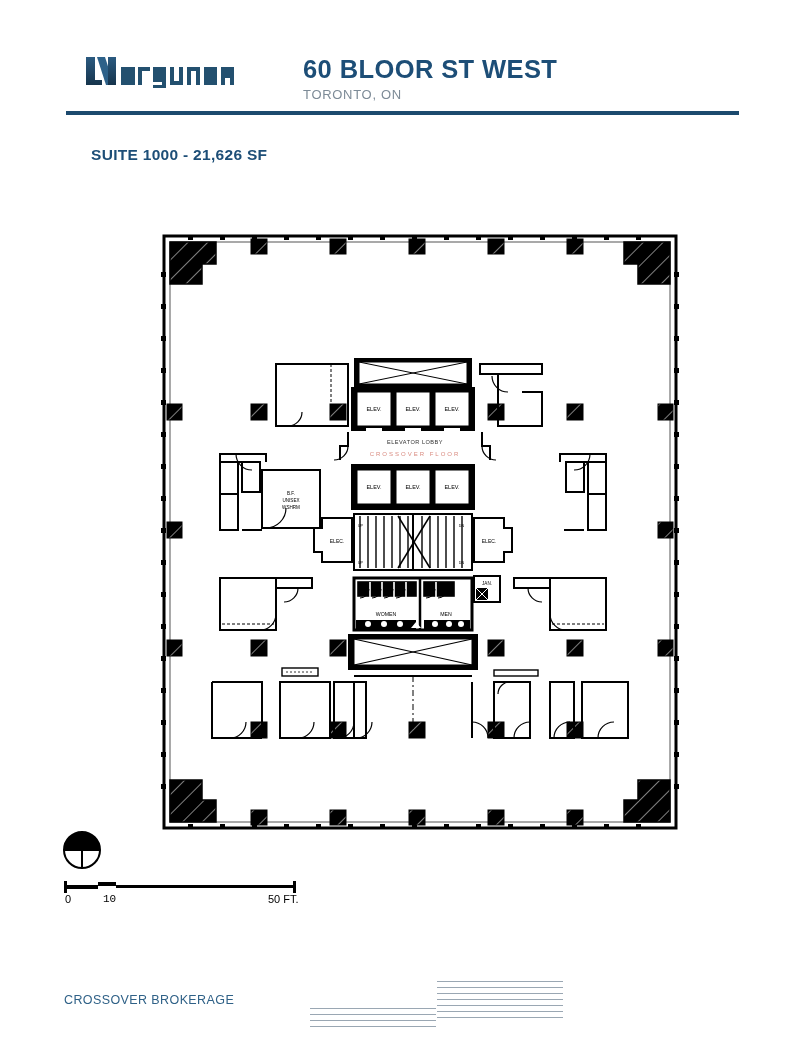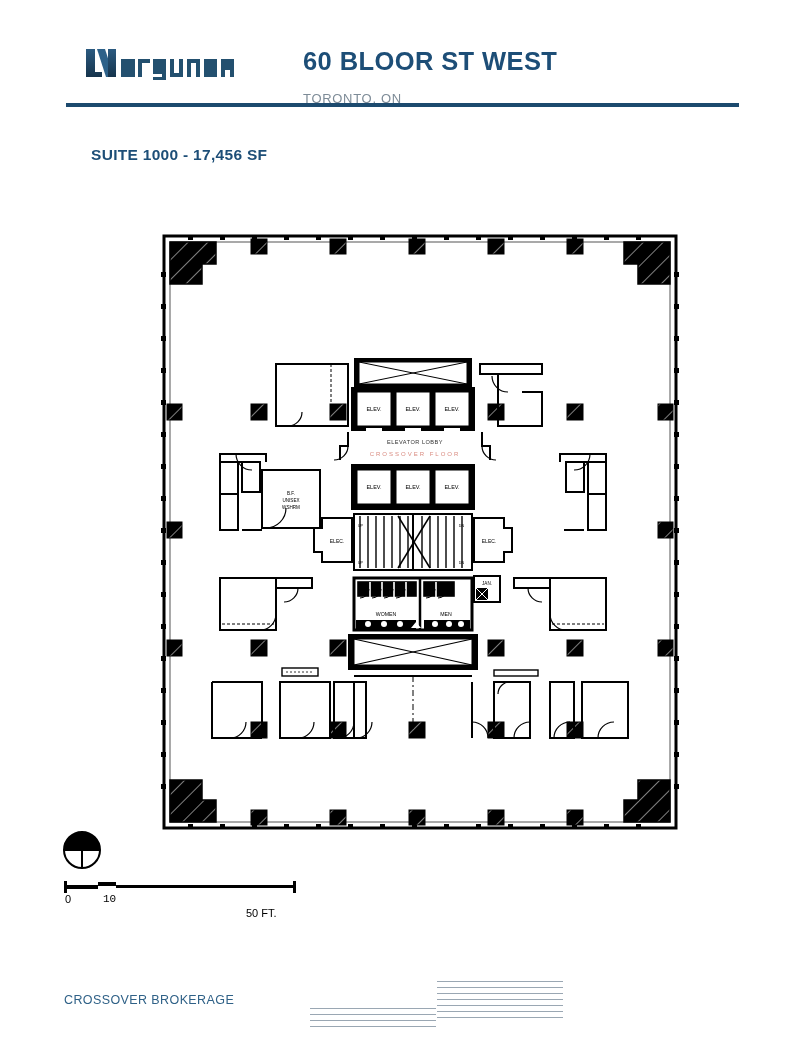--- a/index.html
+++ b/index.html
@@ -14,21 +14,21 @@
     height: 1044px;
     position: relative;
     font-family: "Liberation Sans", sans-serif;
     color: #1f3b56;
     overflow: hidden;
   }
 
   
   .header {
     position: absolute;
-    left: 0; top: 0;
+    left: 0; top: 8px;
     width: 644px;
     height: 118px;
   }
   .logo-block {
     position: absolute;
     left: 84px;
     top: 46px;
     width: 170px;
     height: 34px;
   }
@@ -44,21 +44,21 @@
     font-weight: bold;
     letter-spacing: 0.4px;
     color: #1d4e77;
     line-height: 1.05;
     white-space: nowrap;
   }
   .bldg-city {
     font-size: 13px;
     letter-spacing: 0.7px;
     color: #7d8b97;
-    margin-top: 16px;
+    margin-top: 4px;
     white-space: nowrap;
   }
 
   .header-rule {
     position: absolute;
     left: 66px;
     top: 103px;
     width: 673px;
     height: 4px;
     background: #1c4a6e;
@@ -109,21 +109,21 @@
     height: 18px;
   }
   .scale-lab {
     position: absolute;
     font-size: 11px;
     color: #000;
     font-family: "Liberation Sans", sans-serif;
   }
   .sl-0  { left: 5px; top: 0; }
   .sl-10 { left: 43px; top: 0; font-family: Liberation Mono, monospace; }
-  .sl-50 { left: 186px; top: 0; font-weight: normal; margin-top: 14px; }
+  .sl-50 { left: 208px; top: 0; font-weight: normal; }
 
   
   .footer-brand {
     position: absolute;
     left: 64px;
     top: 993px;
     font-size: 12.5px;
     letter-spacing: 0.4px;
     color: #2f6187;
     font-weight: normal;
@@ -181,21 +181,21 @@
   </div>
 
   <div class="title-block">
     <div class="bldg-name">60 BLOOR ST WEST</div>
     <div class="bldg-city">TORONTO, ON</div>
   </div>
 
   <div class="header-rule"></div>
 </div>
 
-<div class="suite-line">SUITE 1000 - 17,456 SF</div>
+<div class="suite-line">SUITE 1000 - 21,626 SF</div>
 
 <div class="plan-wrap">
 <svg class="plan-svg" width="524" height="600" viewBox="0 0 524 600">
   <defs>
     <pattern id="hatch" patternUnits="userSpaceOnUse" width="5" height="5" patternTransform="rotate(45)">
       <rect width="5" height="5" fill="#000"></rect>
       <line x1="0" y1="0" x2="0" y2="5" stroke="#fff" stroke-width="0.7"></line>
     </pattern>
     <pattern id="colhatch" patternUnits="userSpaceOnUse" width="14" height="14" patternTransform="rotate(45)">
       <rect width="14" height="14" fill="#000"></rect>

